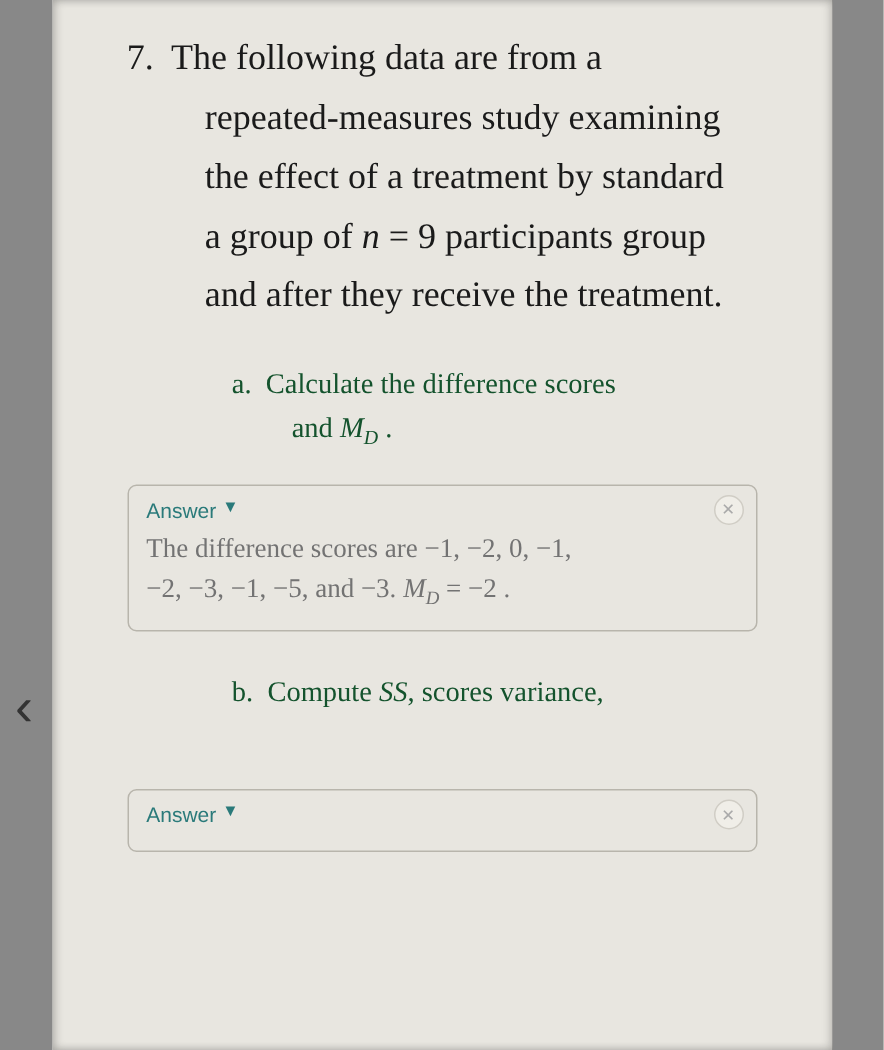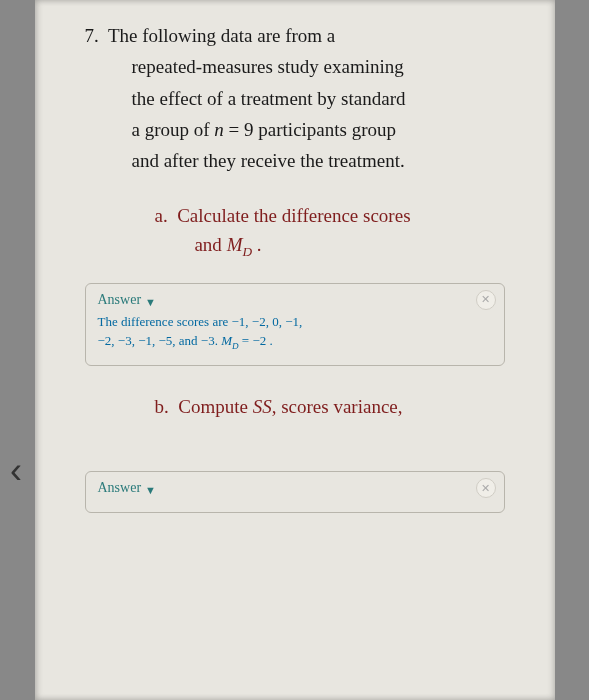--- a/index.html
+++ b/index.html
@@ -18,61 +18,61 @@
       position: relative;
     }
     .page {
       width: 520px;
       background: #e8e6e0;
       padding: 20px 50px 20px 50px;
       min-height: 700px;
       box-shadow: inset 2px 0 6px rgba(0,0,0,0.2), inset -2px 0 6px rgba(0,0,0,0.15);
     }
     .question-text {
-      font-size: 19px;
+      font-size: 24px;
       line-height: 1.65;
       color: #1a1a1a;
       margin-bottom: 24px;
       padding-left: 28px;
       text-indent: -28px;
     }
     .sub-question {
       font-size: 19px;
       line-height: 1.55;
-      color: #7f1d1d;
+      color: #14532d;
       margin-left: 70px;
       margin-bottom: 20px;
       padding-left: 22px;
       text-indent: -22px;
     }
     .answer-box {
       border: 1px solid #b8b5ac;
       border-radius: 6px;
       background: #e8e6e0;
       padding: 8px 12px 12px 12px;
       margin-bottom: 26px;
       position: relative;
     }
     .answer-label {
-      font-family: Liberation Serif, serif;
+      font-family: Liberation Sans, sans-serif;
       font-size: 14px;
       color: #2a7a7a;
       margin-bottom: 4px;
       display: flex;
-      align-items: flex-end;
+      align-items: flex-start;
       gap: 4px;
     }
     .arrow-down {
       font-size: 11px;
       color: #2a7a7a;
     }
     .answer-content {
-      font-size: 13px;
+      font-size: 18px;
       line-height: 1.5;
-      color: #0369a1;
+      color: #737373;
       font-family: Georgia, 'Times New Roman', serif;
     }
     .close-badge {
       position: absolute;
       top: 6px;
       right: 8px;
       width: 20px;
       height: 20px;
       border-radius: 50%;
       background: #f0eee8;

